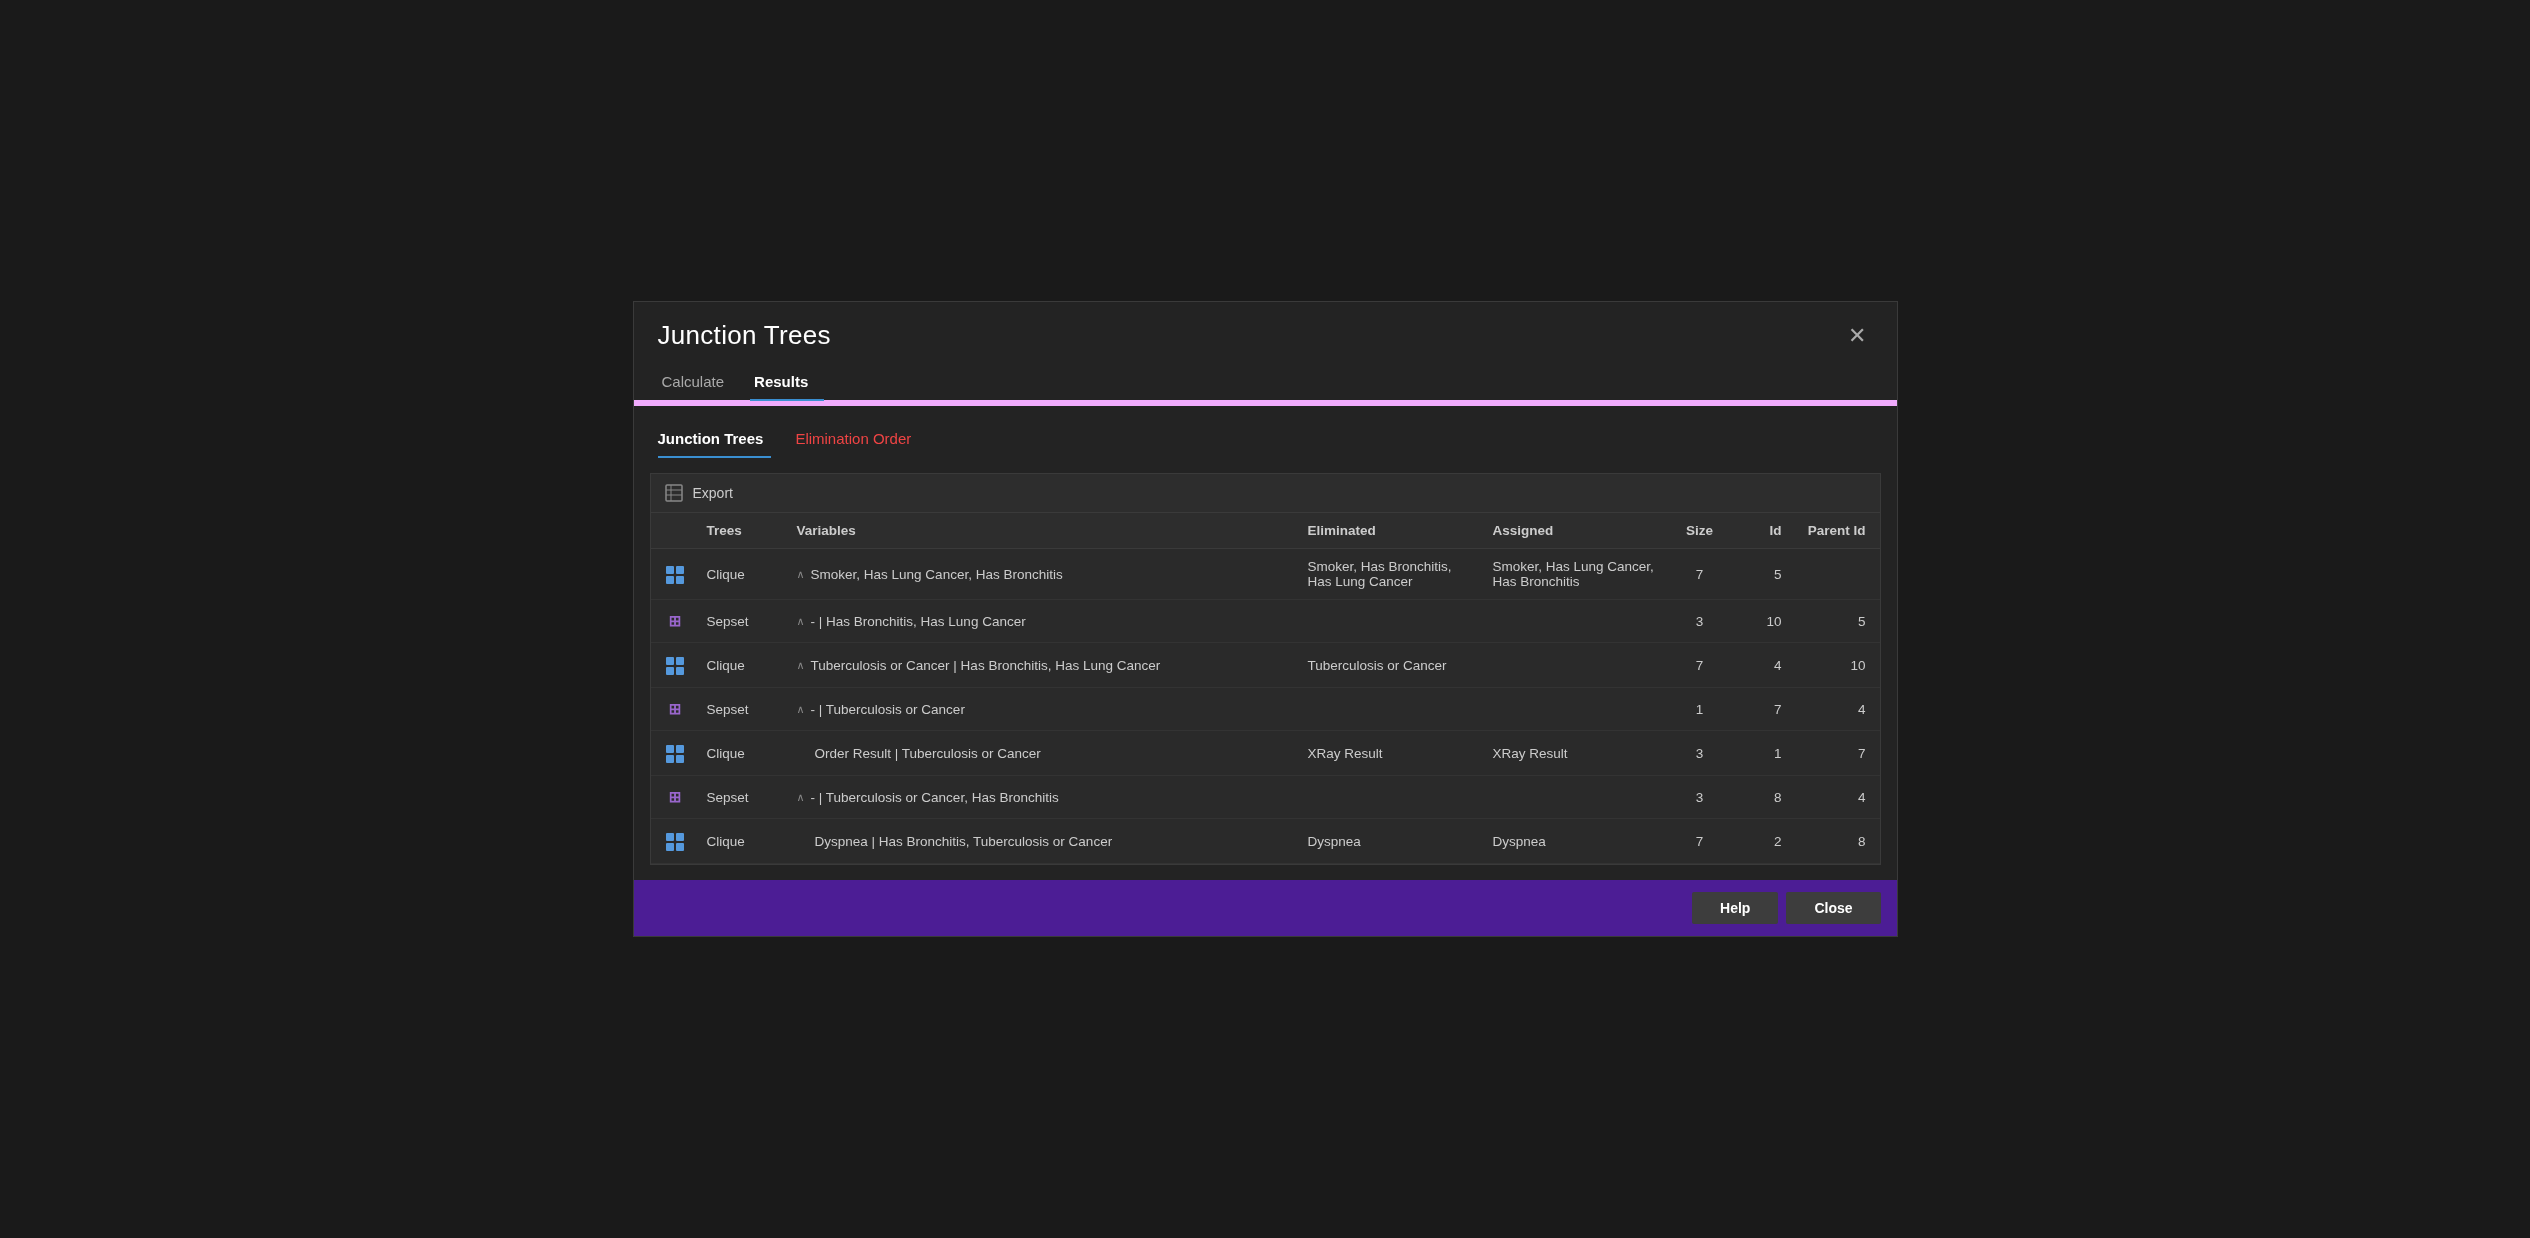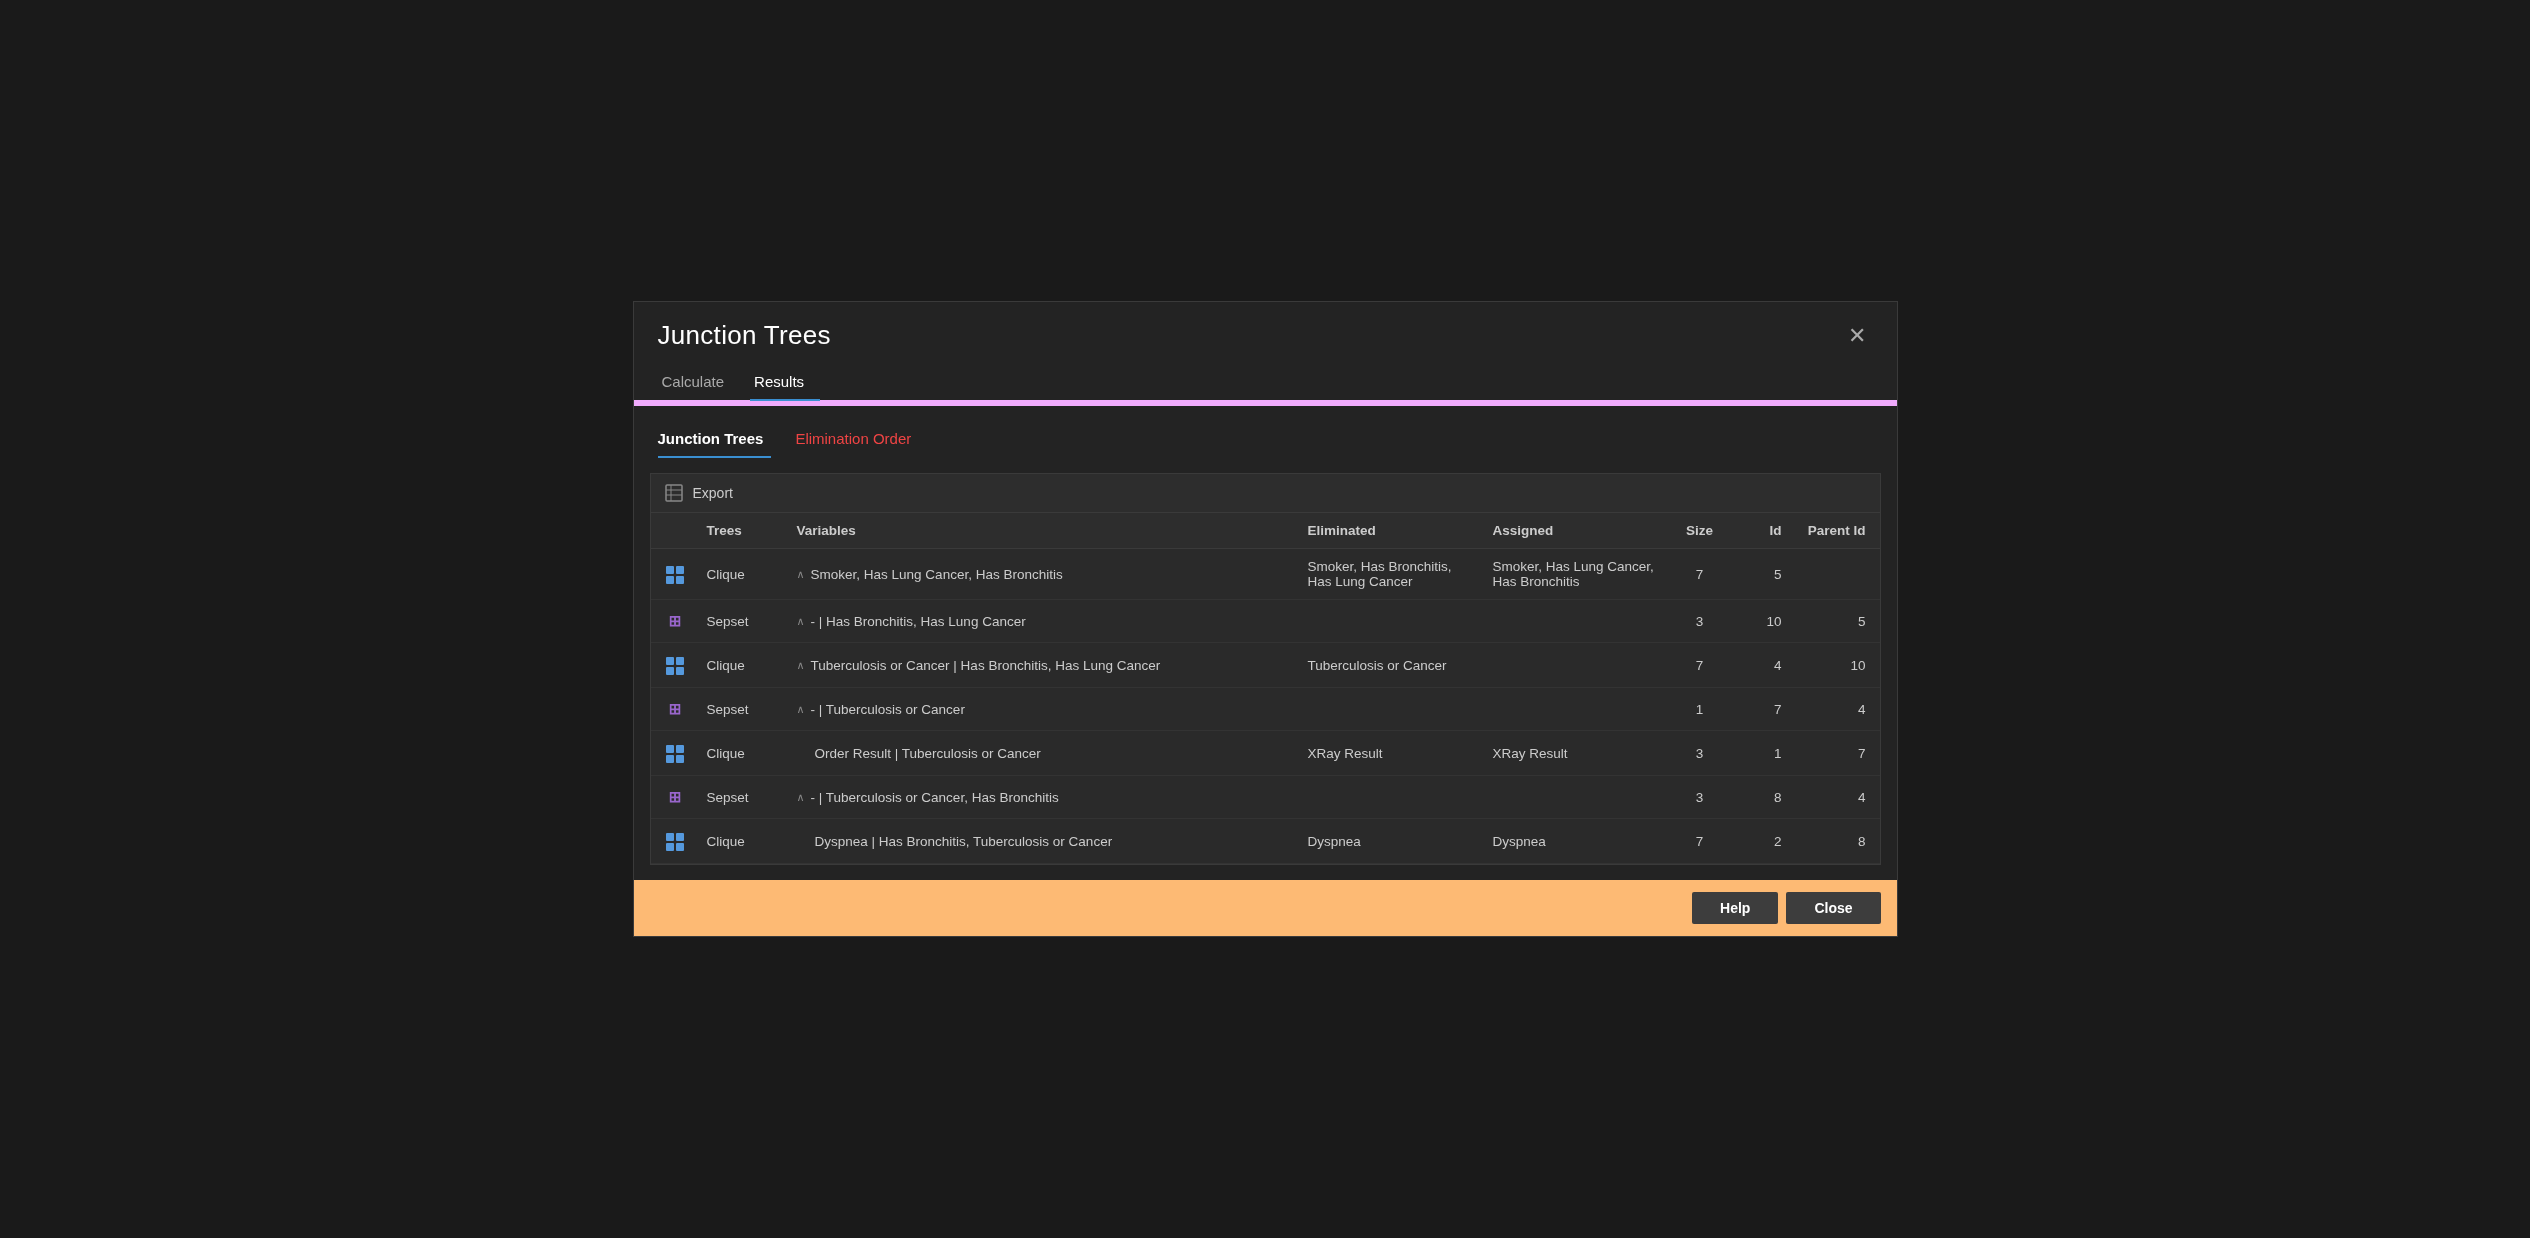--- a/index.html
+++ b/index.html
@@ -54,21 +54,21 @@
       font-size: 15px;
       color: #aaa;
       cursor: pointer;
       position: relative;
       margin-right: 10px;
       background: none;
       border: none;
     }
     .top-tab.active {
       color: #ffffff;
-      font-weight: 400;
+      font-weight: 700;
     }
     .top-tab.active::after {
       content: '';
       position: absolute;
       bottom: -1px;
       left: 0;
       right: 0;
       height: 2px;
       background: #3a8fd1;
     }
@@ -219,21 +219,21 @@
     .chevron-down {
       font-size: 11px;
       color: #888;
       margin-right: 2px;
     }
     .dialog-footer {
       display: flex;
       justify-content: flex-end;
       padding: 12px 16px;
       gap: 8px;
-      background: #fdba74;
+      background: #4c1d95;
     }
     .footer-btn {
       padding: 8px 28px;
       font-size: 14px;
       font-weight: 600;
       border: none;
       cursor: pointer;
       border-radius: 2px;
       background: #3d3d3d;
       color: #ffffff;

